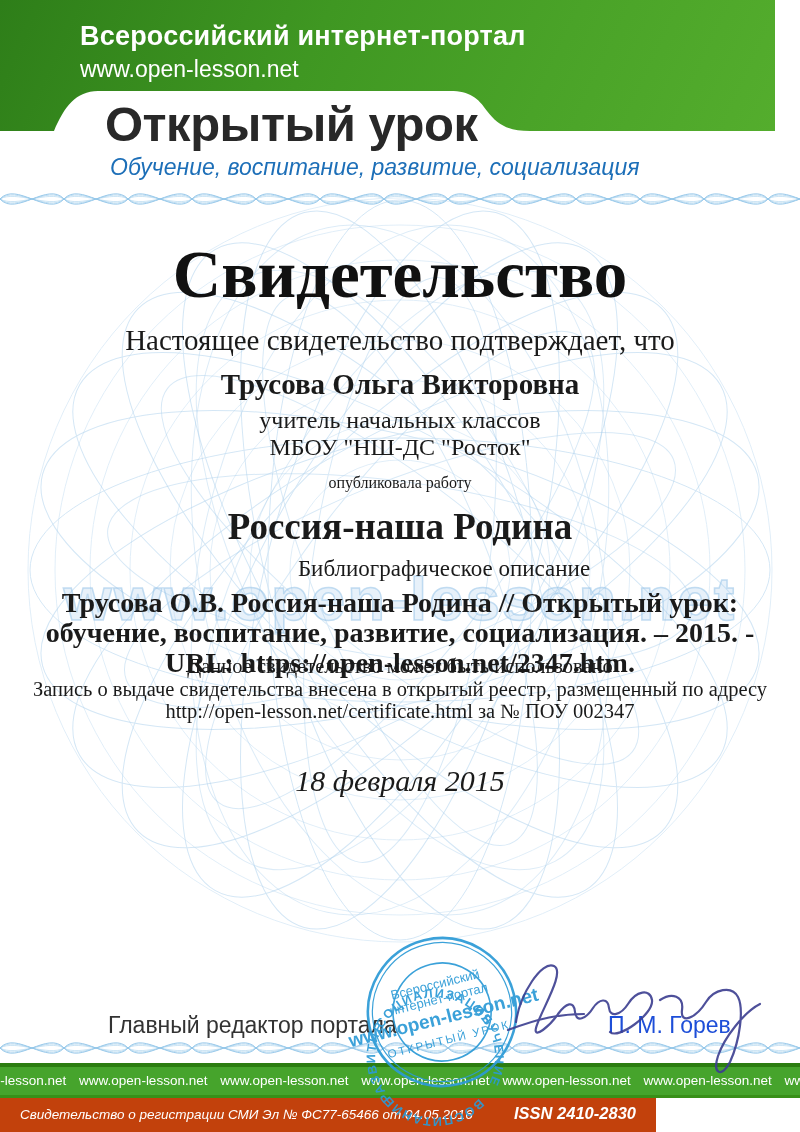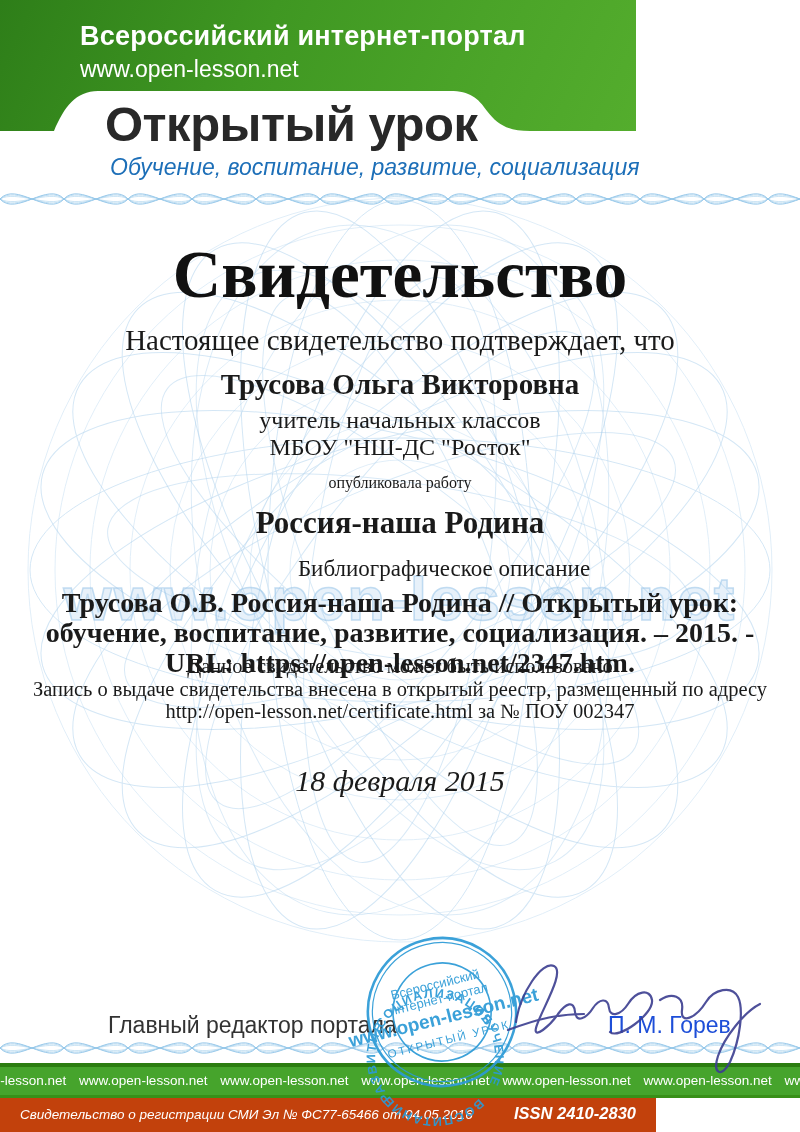--- a/index.html
+++ b/index.html
@@ -2,22 +2,22 @@
 <html><head>
 <meta charset="utf-8">
 <style>
   html,body{margin:0;padding:0;background:#e8e8e8;}
   .page{position:relative;width:800px;height:1132px;margin:0 auto;background:#ffffff;overflow:hidden;
         font-family:"Liberation Serif","DejaVu Serif",serif;color:#1a1a1a;}
   .abs{position:absolute;}
   .ctr{left:0;width:800px;text-align:center;}
 
   
-  .hdr{top:0;left:0;width:636px;height:131px;
-       background:linear-gradient(115deg,#2e7e19 0%,#3f9722 40%,#4aa328 70%,#54ad2d 100%);}
+  .hdr{top:0;left:0;width:768px;height:131px;
+       background:linear-gradient(115deg,#2e7e19 0%,#3f9722 40%,#4aa328 70%,#54ad2d 100%);padding-left:7px;}
   .hdr-title{left:80px;top:21px;color:#fff;font-family:"Liberation Sans",sans-serif;
              font-weight:bold;font-size:27px;letter-spacing:.2px;}
   .hdr-url{left:80px;top:56px;color:#fff;font-family:"Liberation Sans",sans-serif;font-size:23px;}
   .tab-svg{left:0;top:91px;}
   .logo-title{left:105px;top:96px;font-family:"Liberation Sans",sans-serif;font-size:49px;
               font-weight:600;color:#282828;letter-spacing:-.5px;}
   .logo-sub{left:110px;top:154px;font-family:"Liberation Sans",sans-serif;font-style:italic;
             font-size:23px;color:#1d6fb8;}
 
   
@@ -29,21 +29,21 @@
              letter-spacing:2px;color:rgba(168,205,236,0.28);
              -webkit-text-stroke:1.5px rgba(150,195,232,0.55);}
 
   
   .doc-title{top:236px;font-size:67px;font-weight:bold;color:#111;}
   .intro{top:324px;font-size:29px;}
   .name{top:368px;font-size:29px;font-weight:bold;}
   .role{top:407px;font-size:24px;}
   .org{top:434px;font-size:24px;}
   .pub{top:474px;font-size:16px;}
-  .work{top:505px;font-size:31px;font-weight:bold;}
+  .work{top:505px;font-size:37px;font-weight:bold;}
   .bib-label{top:556px;font-size:23px;margin-left:44px;}
   .bib-text{top:588px;left:30px;width:740px;text-align:center;font-size:28px;font-weight:bold;line-height:30px;}
   .usage{top:655px;font-size:20.5px;line-height:22.5px;}
   .date{top:764px;font-size:30px;font-style:italic;}
 
   .sig-label{left:108px;top:1012px;font-family:"Liberation Sans",sans-serif;font-size:23px;color:#333;}
   .sig-name{left:608px;top:1012px;font-family:"Liberation Sans",sans-serif;font-size:23px;color:#1d4ed8;}
 
   .stamp-svg{left:0;top:920px;z-index:6;}
 

